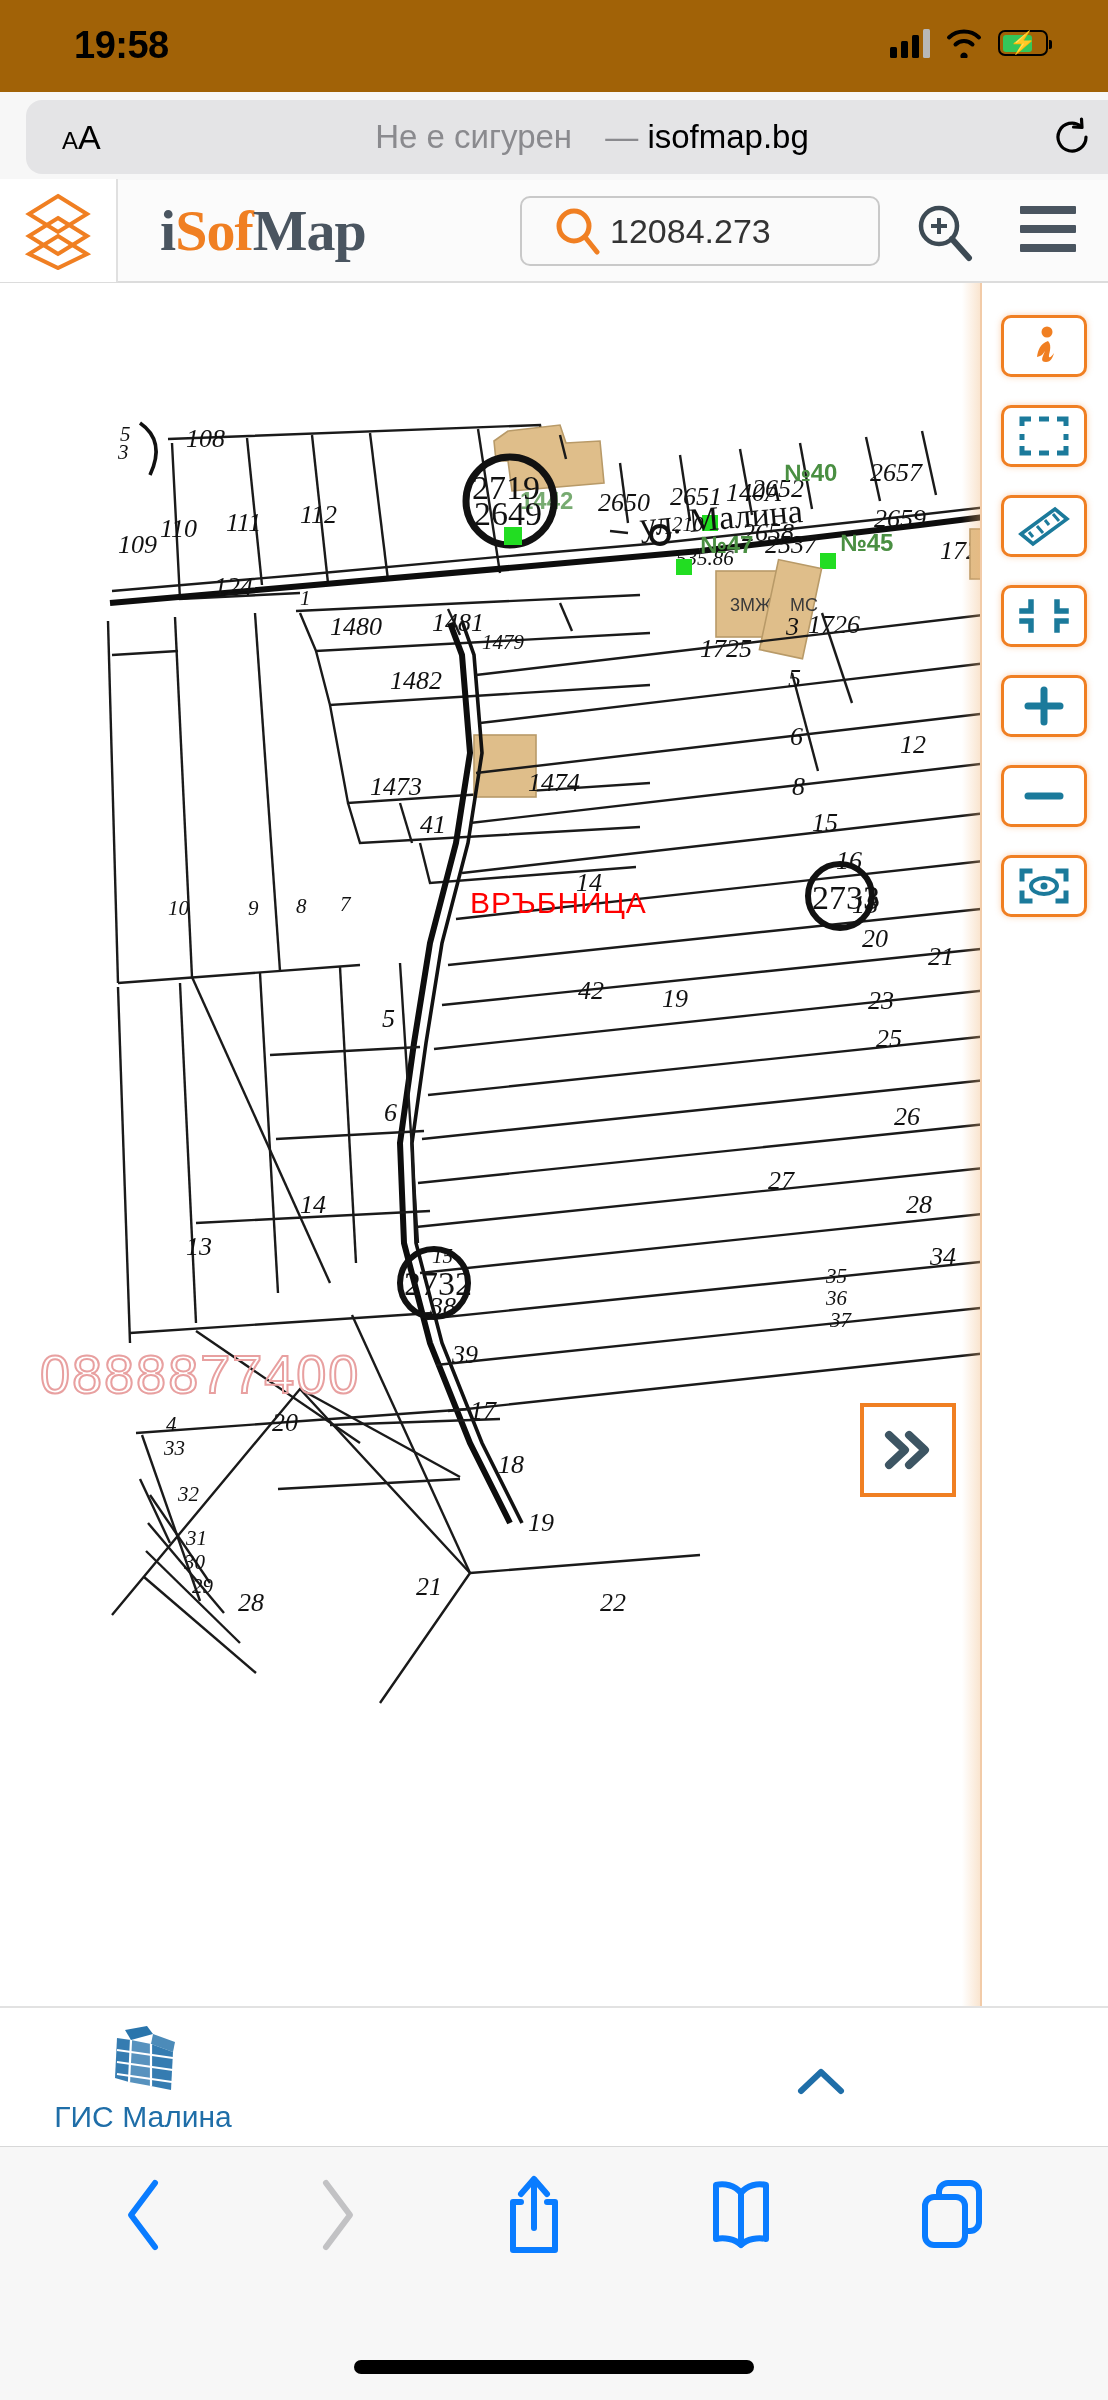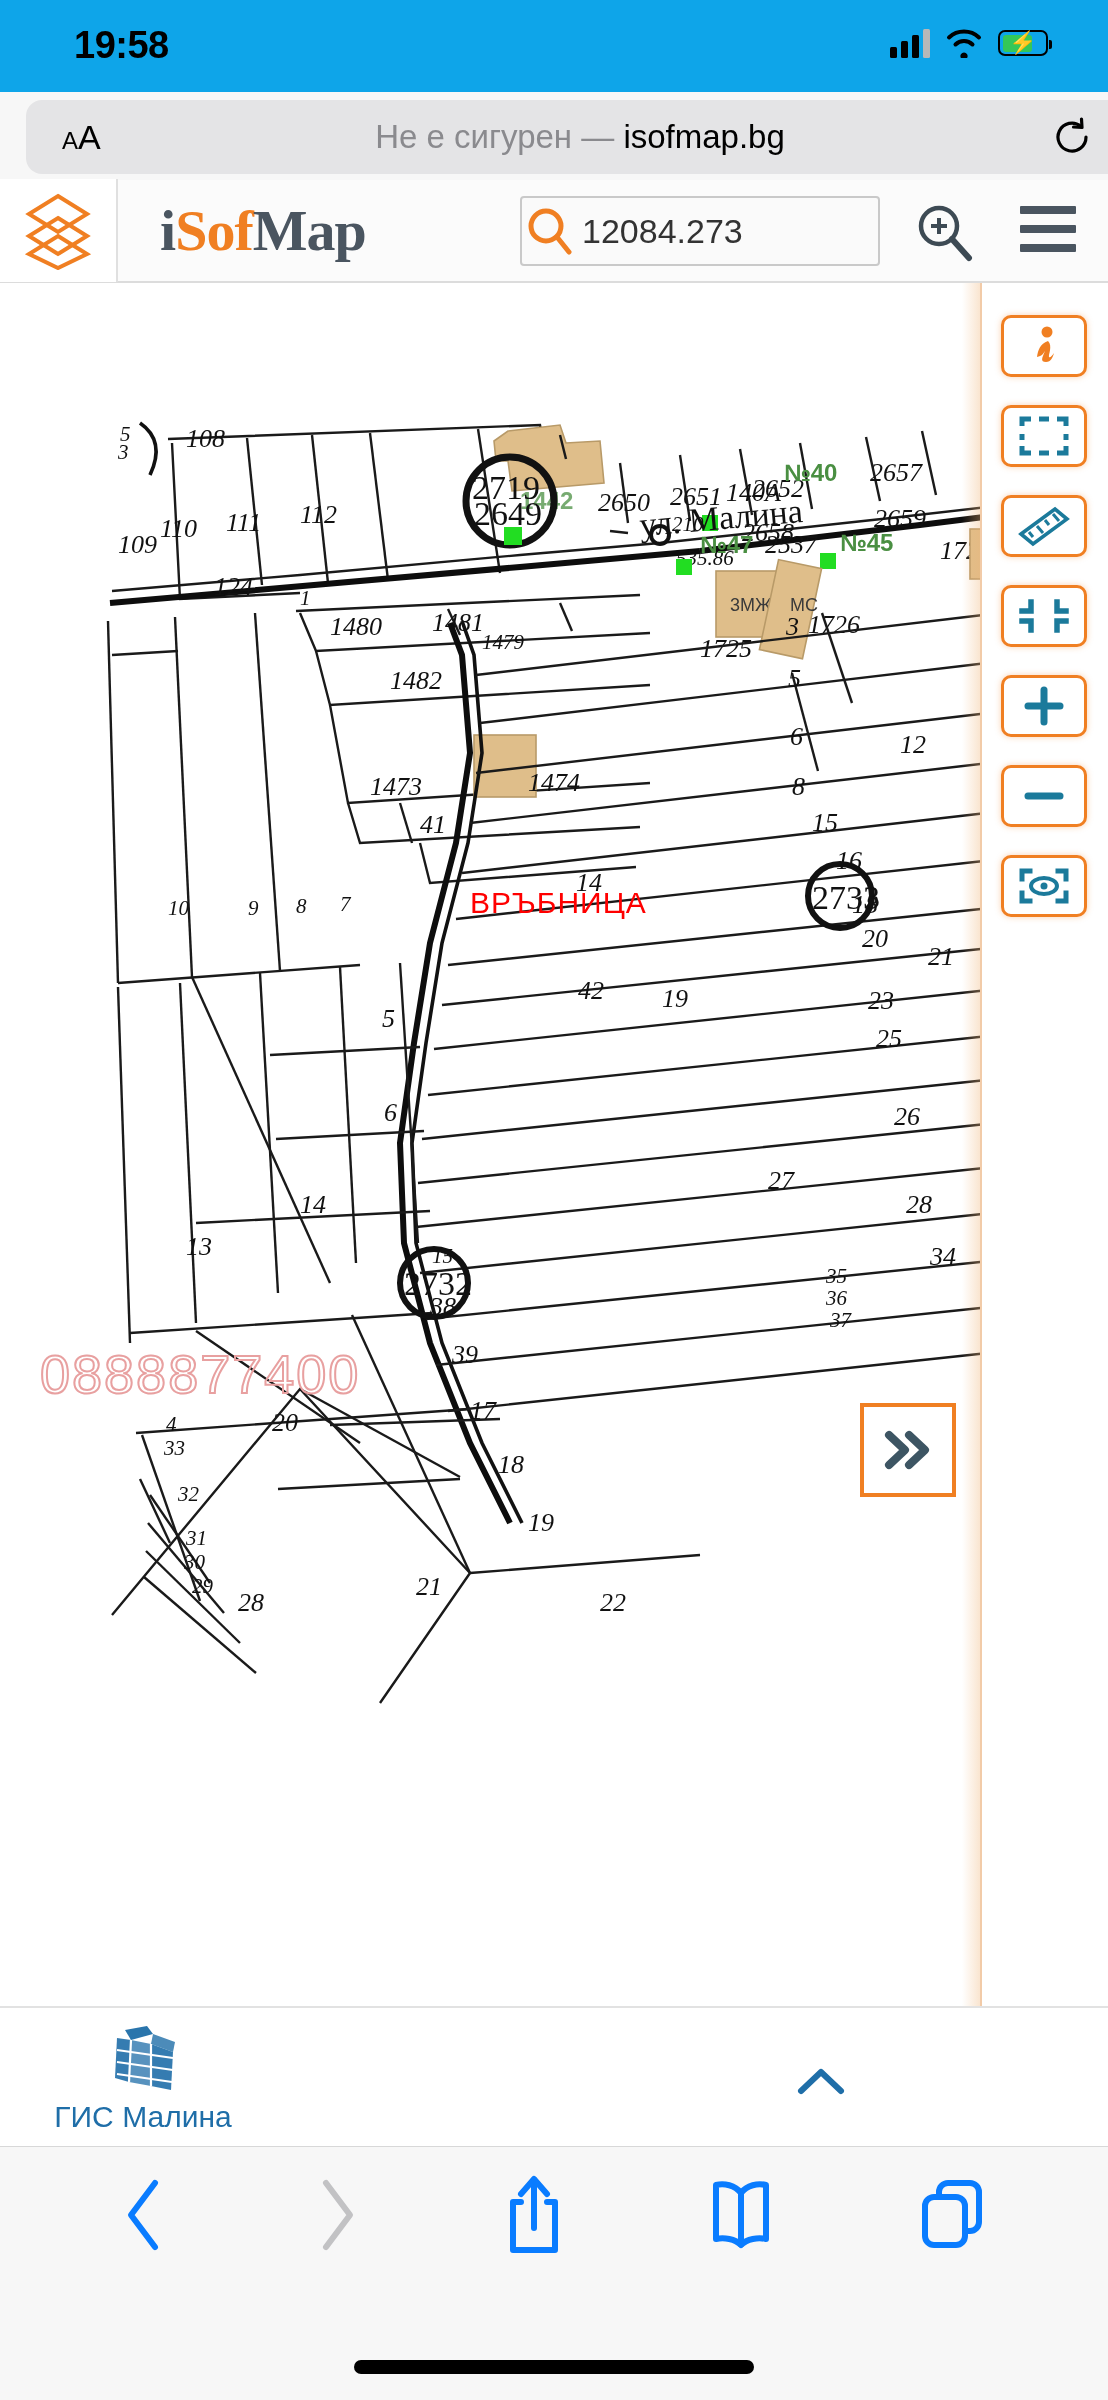--- a/index.html
+++ b/index.html
@@ -8,21 +8,21 @@
     width: 1108px; height: 2400px;
     font-family: "Liberation Sans", sans-serif;
     background: #ffffff;
     overflow: hidden;
   }
   .screen { position: relative; width: 1108px; height: 2400px; background: #fff; }
 
   
   .statusbar {
     position: absolute; left: 0; top: 0; width: 1108px; height: 92px;
-    background: #0ea5e9;
+    background: #a16207;
   }
   .status-time {
     position: absolute; left: 74px; top: 24px;
     font-size: 38px; font-weight: 700; color: #000;
     letter-spacing: -0.5px;
   }
   .status-right {
     position: absolute; right: 60px; top: 28px;
     display: flex; align-items: center; gap: 14px;
   }
@@ -59,21 +59,21 @@
   .aa-btn {
     position: absolute; left: 36px; top: 50%; transform: translateY(-50%);
     color: #000; font-weight: 400;
   }
   .aa-btn .small { font-size: 24px; }
   .aa-btn .big { font-size: 34px; }
   .url-text {
     width: 100%; text-align: center;
     font-size: 33px; color: #000; white-space: nowrap;
   }
-  .url-text .insecure { color: #8a8a8e; }
+  .url-text .insecure { color: #8a8a8e; margin-left: 24px; }
   .reload-btn {
     position: absolute; right: 42px; top: 50%; transform: translateY(-50%);
     width: 40px; height: 40px;
   }
 
   
   .appbar {
     position: absolute; left: 0; top: 180px; width: 1108px; height: 103px;
     background: #fbfbfb; border-bottom: 2px solid #dcdcdc;
     display: flex; align-items: center;
@@ -86,22 +86,22 @@
   .brand {
     display: flex; align-items: center; margin-left: 42px;
     font-family: "Liberation Serif", serif;
     font-size: 58px; font-weight: 700; letter-spacing: -1px;
   }
   .brand .c-dark { color: #4a5560; }
   .brand .c-orange { color: #f07f22; }
   .searchbox {
     position: absolute; left: 520px; top: 16px;
     width: 360px; height: 70px;
-    background: #fafafa; border: 2px solid #c9c9c9; border-radius: 4px;
-    display: flex; align-items: center; gap: 10px; padding: 0 4px;
+    background: #fafafa; border: 2px solid #c9c9c9; border-radius: 10px;
+    display: flex; align-items: center; gap: 10px; padding: 0 32px;
   }
   .search-val {
     font-size: 34px; color: #333;
     font-family: "Liberation Sans", sans-serif;
     white-space: nowrap; overflow: hidden;
   }
   .zoom-search-btn { position: absolute; left: 912px; top: 20px; }
   .menu-btn { position: absolute; left: 1020px; top: 26px; cursor: pointer; }
   .menu-btn span {
     display: block; width: 56px; height: 8px; background: #4a5560;

